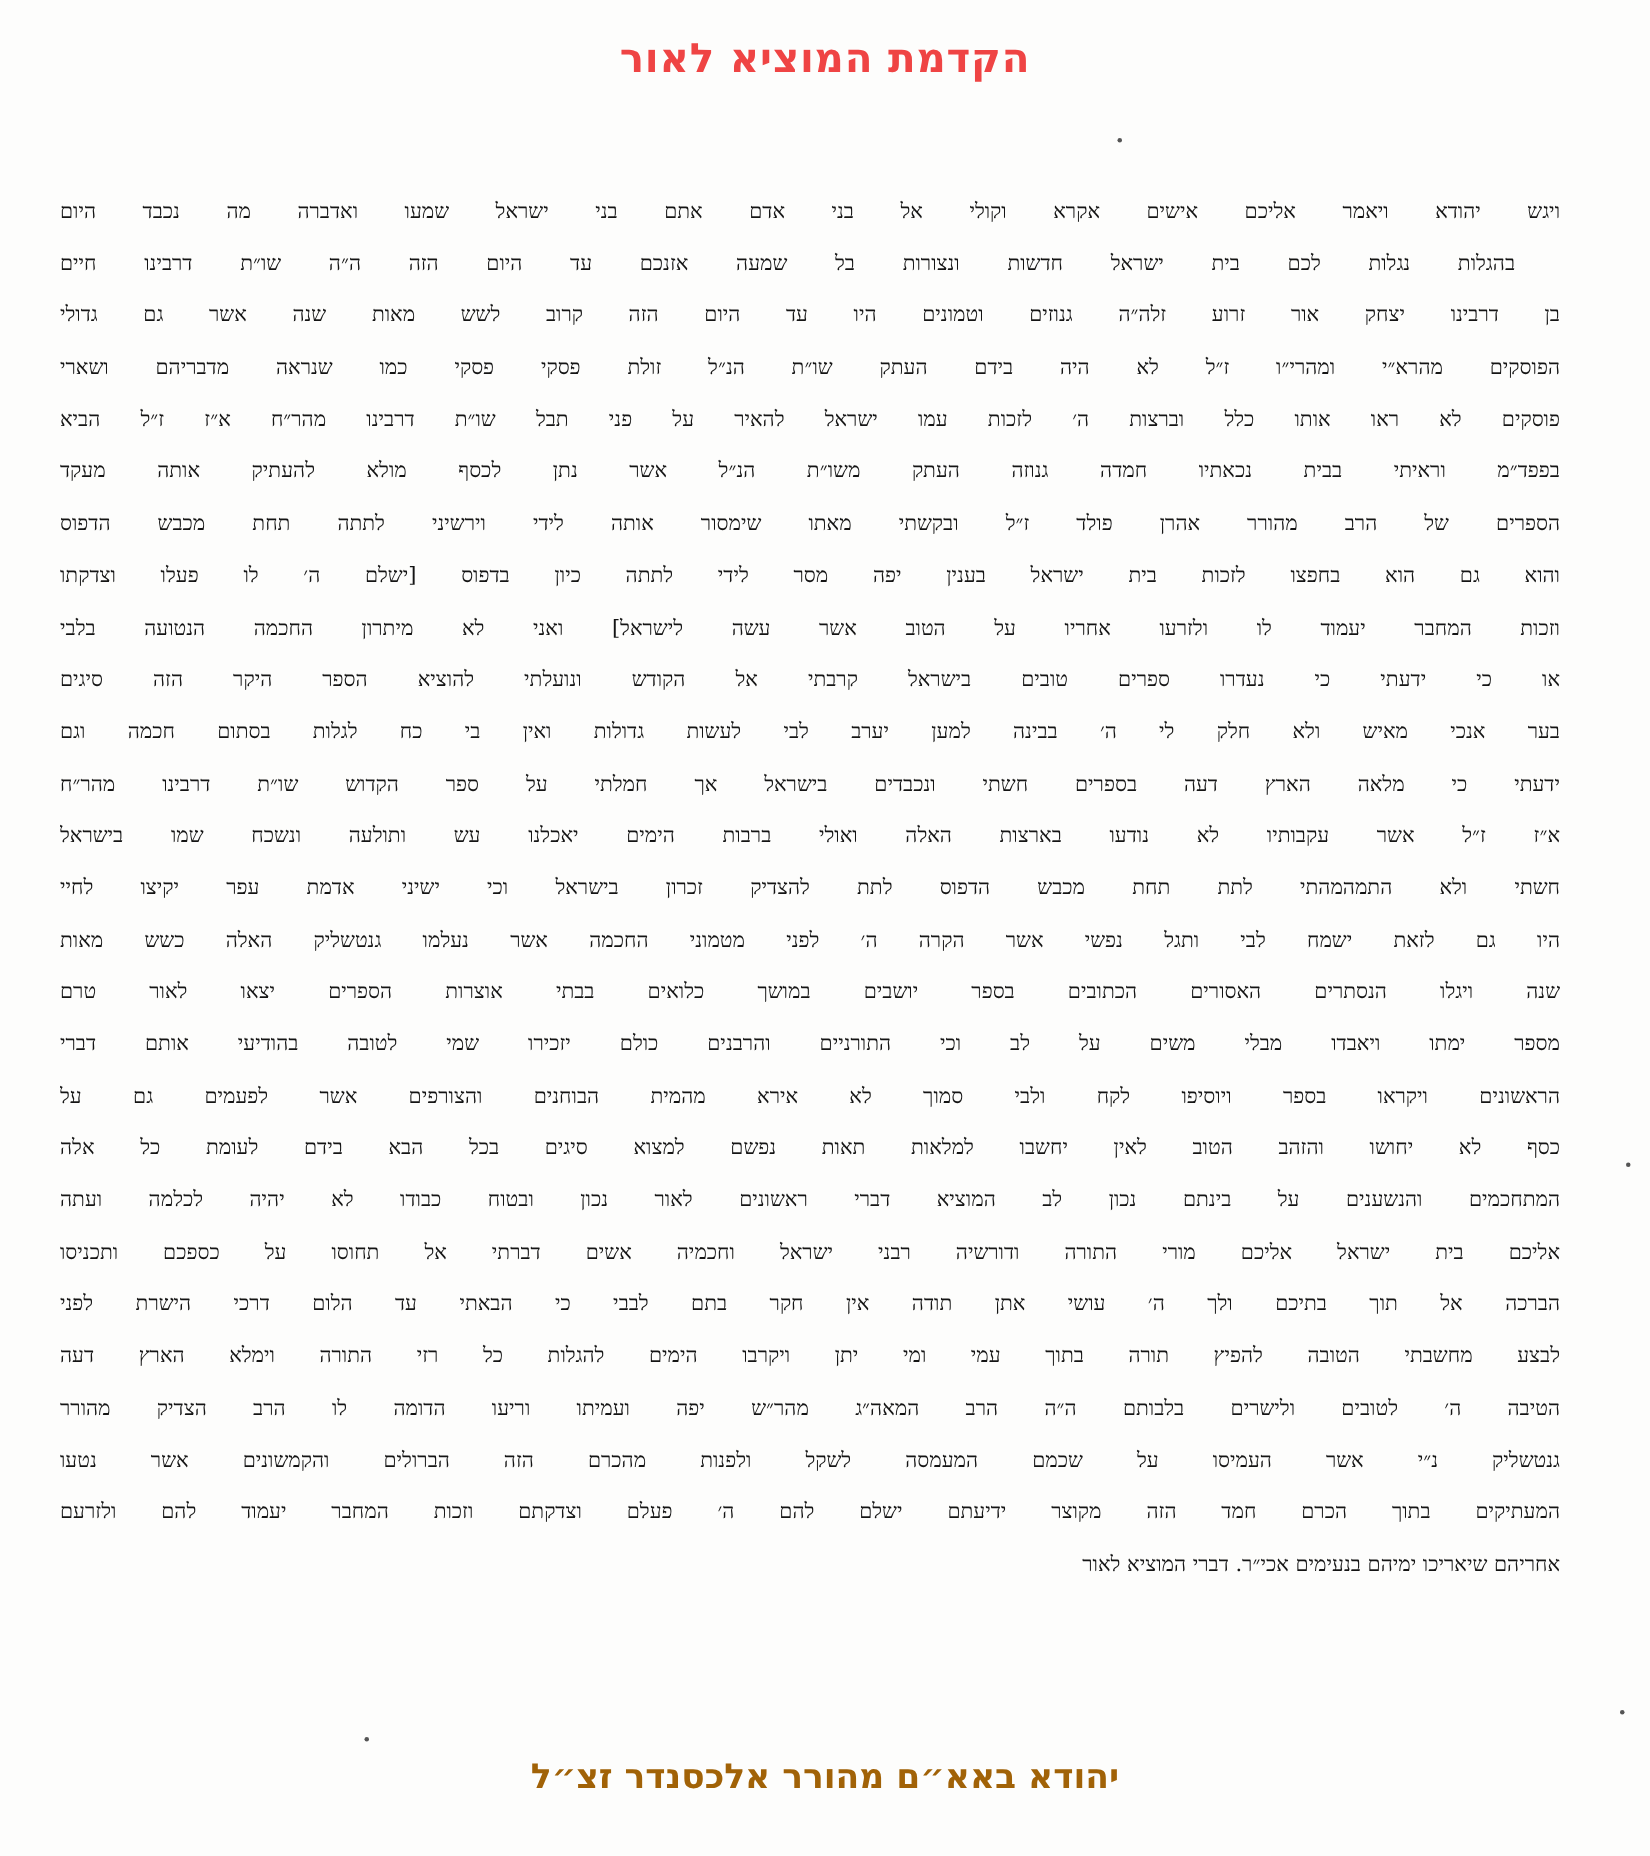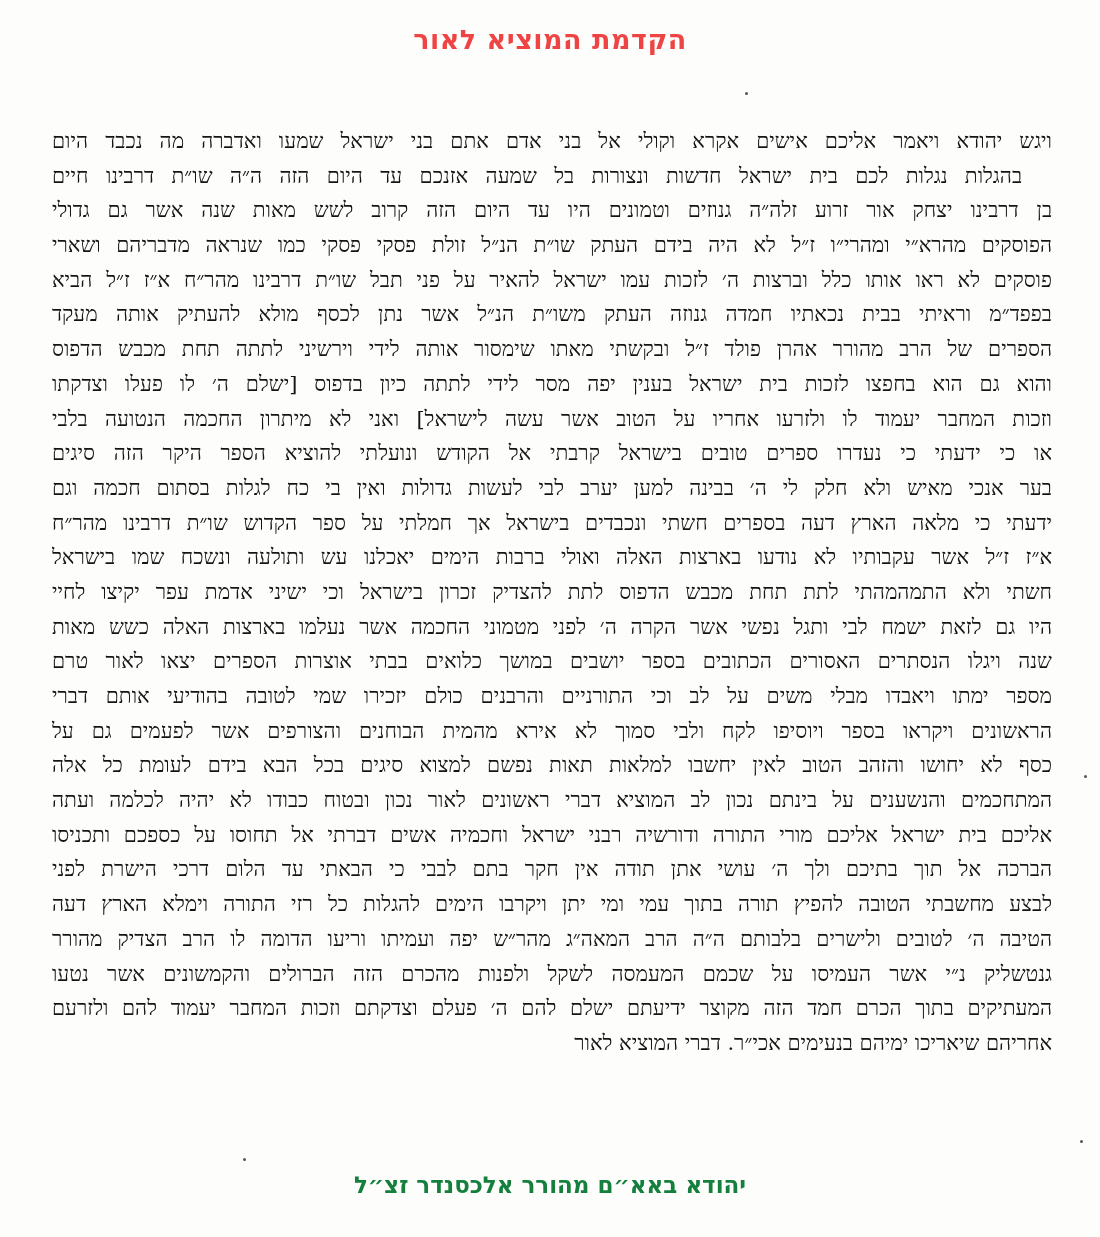--- a/index.html
+++ b/index.html
@@ -31,24 +31,24 @@
     direction: rtl;
     font-family: "DejaVu Sans", "Liberation Sans", sans-serif;
     font-weight: bold;
     font-size: 27px;
     letter-spacing: 0.5px;
     color: #ef4444;
   }
   .body-text {
     position: absolute;
     top: 124px;
-    left: 52px;
+    left: 40px;
     width: 1000px;
     direction: rtl;
-    font-size: 21px;
+    font-size: 14px;
     color: #141414;
   }
   .line {
     height: 34.7px;
     line-height: 34.7px;
     white-space: nowrap;
     text-align: justify;
     text-align-last: justify;
     overflow: hidden;
   }
@@ -61,21 +61,21 @@
   .signature {
     position: absolute;
     top: 1172px;
     left: 0;
     width: 1100px;
     text-align: center;
     direction: rtl;
     font-family: "DejaVu Sans", "Liberation Sans", sans-serif;
     font-weight: bold;
     font-size: 23px;
-    color: #15803d;
+    color: #a16207;
   }
   .speck {
     position: absolute;
     width: 3px; height: 3px;
     border-radius: 50%;
     background: #555;
   }
 </style>
 </head>
 <body>
@@ -91,21 +91,21 @@
     <div class="line">פוסקים לא ראו אותו כלל וברצות ה׳ לזכות עמו ישראל להאיר על פני תבל שו״ת דרבינו מהר״ח א״ז ז״ל הביא</div>
     <div class="line">בפפד״מ וראיתי בבית נכאתיו חמדה גנוזה העתק משו״ת הנ״ל אשר נתן לכסף מולא להעתיק אותה מעקד</div>
     <div class="line">הספרים של הרב מהורר אהרן פולד ז״ל ובקשתי מאתו שימסור אותה לידי וירשיני לתתה תחת מכבש הדפוס</div>
     <div class="line">והוא גם הוא בחפצו לזכות בית ישראל בענין יפה מסר לידי לתתה כיון בדפוס [ישלם ה׳ לו פעלו וצדקתו</div>
     <div class="line">וזכות המחבר יעמוד לו ולזרעו אחריו על הטוב אשר עשה לישראל] ואני לא מיתרון החכמה הנטועה בלבי</div>
     <div class="line">או כי ידעתי כי נעדרו ספרים טובים בישראל קרבתי אל הקודש ונועלתי להוציא הספר היקר הזה סיגים</div>
     <div class="line">בער אנכי מאיש ולא חלק לי ה׳ בבינה למען יערב לבי לעשות גדולות ואין בי כח לגלות בסתום חכמה וגם</div>
     <div class="line">ידעתי כי מלאה הארץ דעה בספרים חשתי ונכבדים בישראל אך חמלתי על ספר הקדוש שו״ת דרבינו מהר״ח</div>
     <div class="line">א״ז ז״ל אשר עקבותיו לא נודעו בארצות האלה ואולי ברבות הימים יאכלנו עש ותולעה ונשכח שמו בישראל</div>
     <div class="line">חשתי ולא התמהמהתי לתת תחת מכבש הדפוס לתת להצדיק זכרון בישראל וכי ישיני אדמת עפר יקיצו לחיי</div>
-    <div class="line">היו גם לזאת ישמח לבי ותגל נפשי אשר הקרה ה׳ לפני מטמוני החכמה אשר נעלמו בארצות האלה כשש מאות</div>
+    <div class="line">היו גם לזאת ישמח לבי ותגל נפשי אשר הקרה ה׳ לפני מטמוני החכמה אשר נעלמו גנטשליק האלה כשש מאות</div>
     <div class="line">שנה ויגלו הנסתרים האסורים הכתובים בספר יושבים במושך כלואים בבתי אוצרות הספרים יצאו לאור טרם</div>
     <div class="line">מספר ימתו ויאבדו מבלי משים על לב וכי התורניים והרבנים כולם יזכירו שמי לטובה בהודיעי אותם דברי</div>
     <div class="line">הראשונים ויקראו בספר ויוסיפו לקח ולבי סמוך לא אירא מהמית הבוחנים והצורפים אשר לפעמים גם על</div>
     <div class="line">כסף לא יחושו והזהב הטוב לאין יחשבו למלאות תאות נפשם למצוא סיגים בכל הבא בידם לעומת כל אלה</div>
     <div class="line">המתחכמים והנשענים על בינתם נכון לב המוציא דברי ראשונים לאור נכון ובטוח כבודו לא יהיה לכלמה ועתה</div>
     <div class="line">אליכם בית ישראל אליכם מורי התורה ודורשיה רבני ישראל וחכמיה אשים דברתי אל תחוסו על כספכם ותכניסו</div>
     <div class="line">הברכה אל תוך בתיכם ולך ה׳ עושי אתן תודה אין חקר בתם לבבי כי הבאתי עד הלום דרכי הישרת לפני</div>
     <div class="line">לבצע מחשבתי הטובה להפיץ תורה בתוך עמי ומי יתן ויקרבו הימים להגלות כל רזי התורה וימלא הארץ דעה</div>
     <div class="line">הטיבה ה׳ לטובים ולישרים בלבותם ה״ה הרב המאה״ג מהר״ש יפה ועמיתו וריעו הדומה לו הרב הצדיק מהורר</div>
     <div class="line">גנטשליק נ״י אשר העמיסו על שכמם המעמסה לשקל ולפנות מהכרם הזה הברולים והקמשונים אשר נטעו</div>

